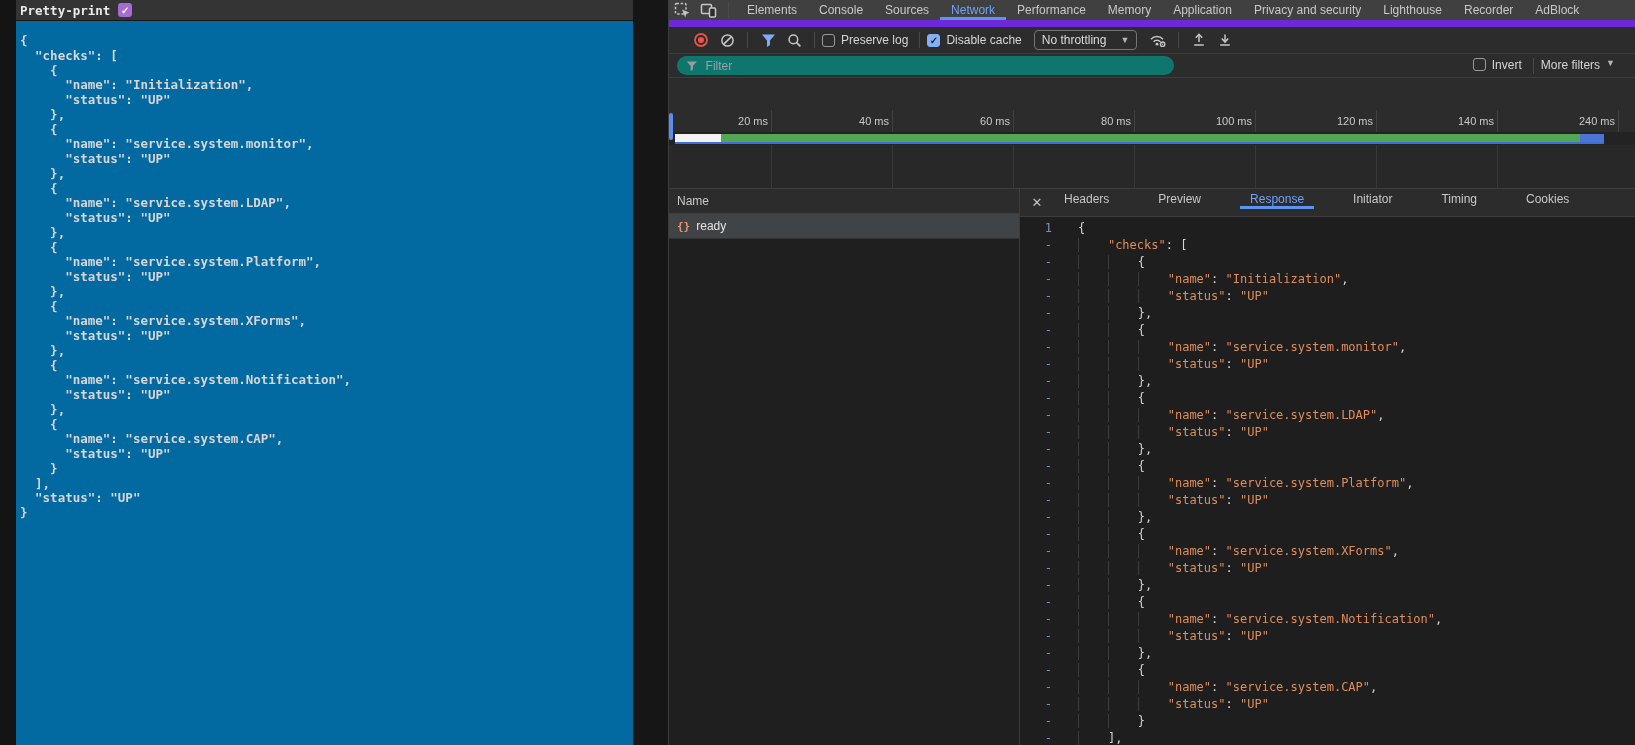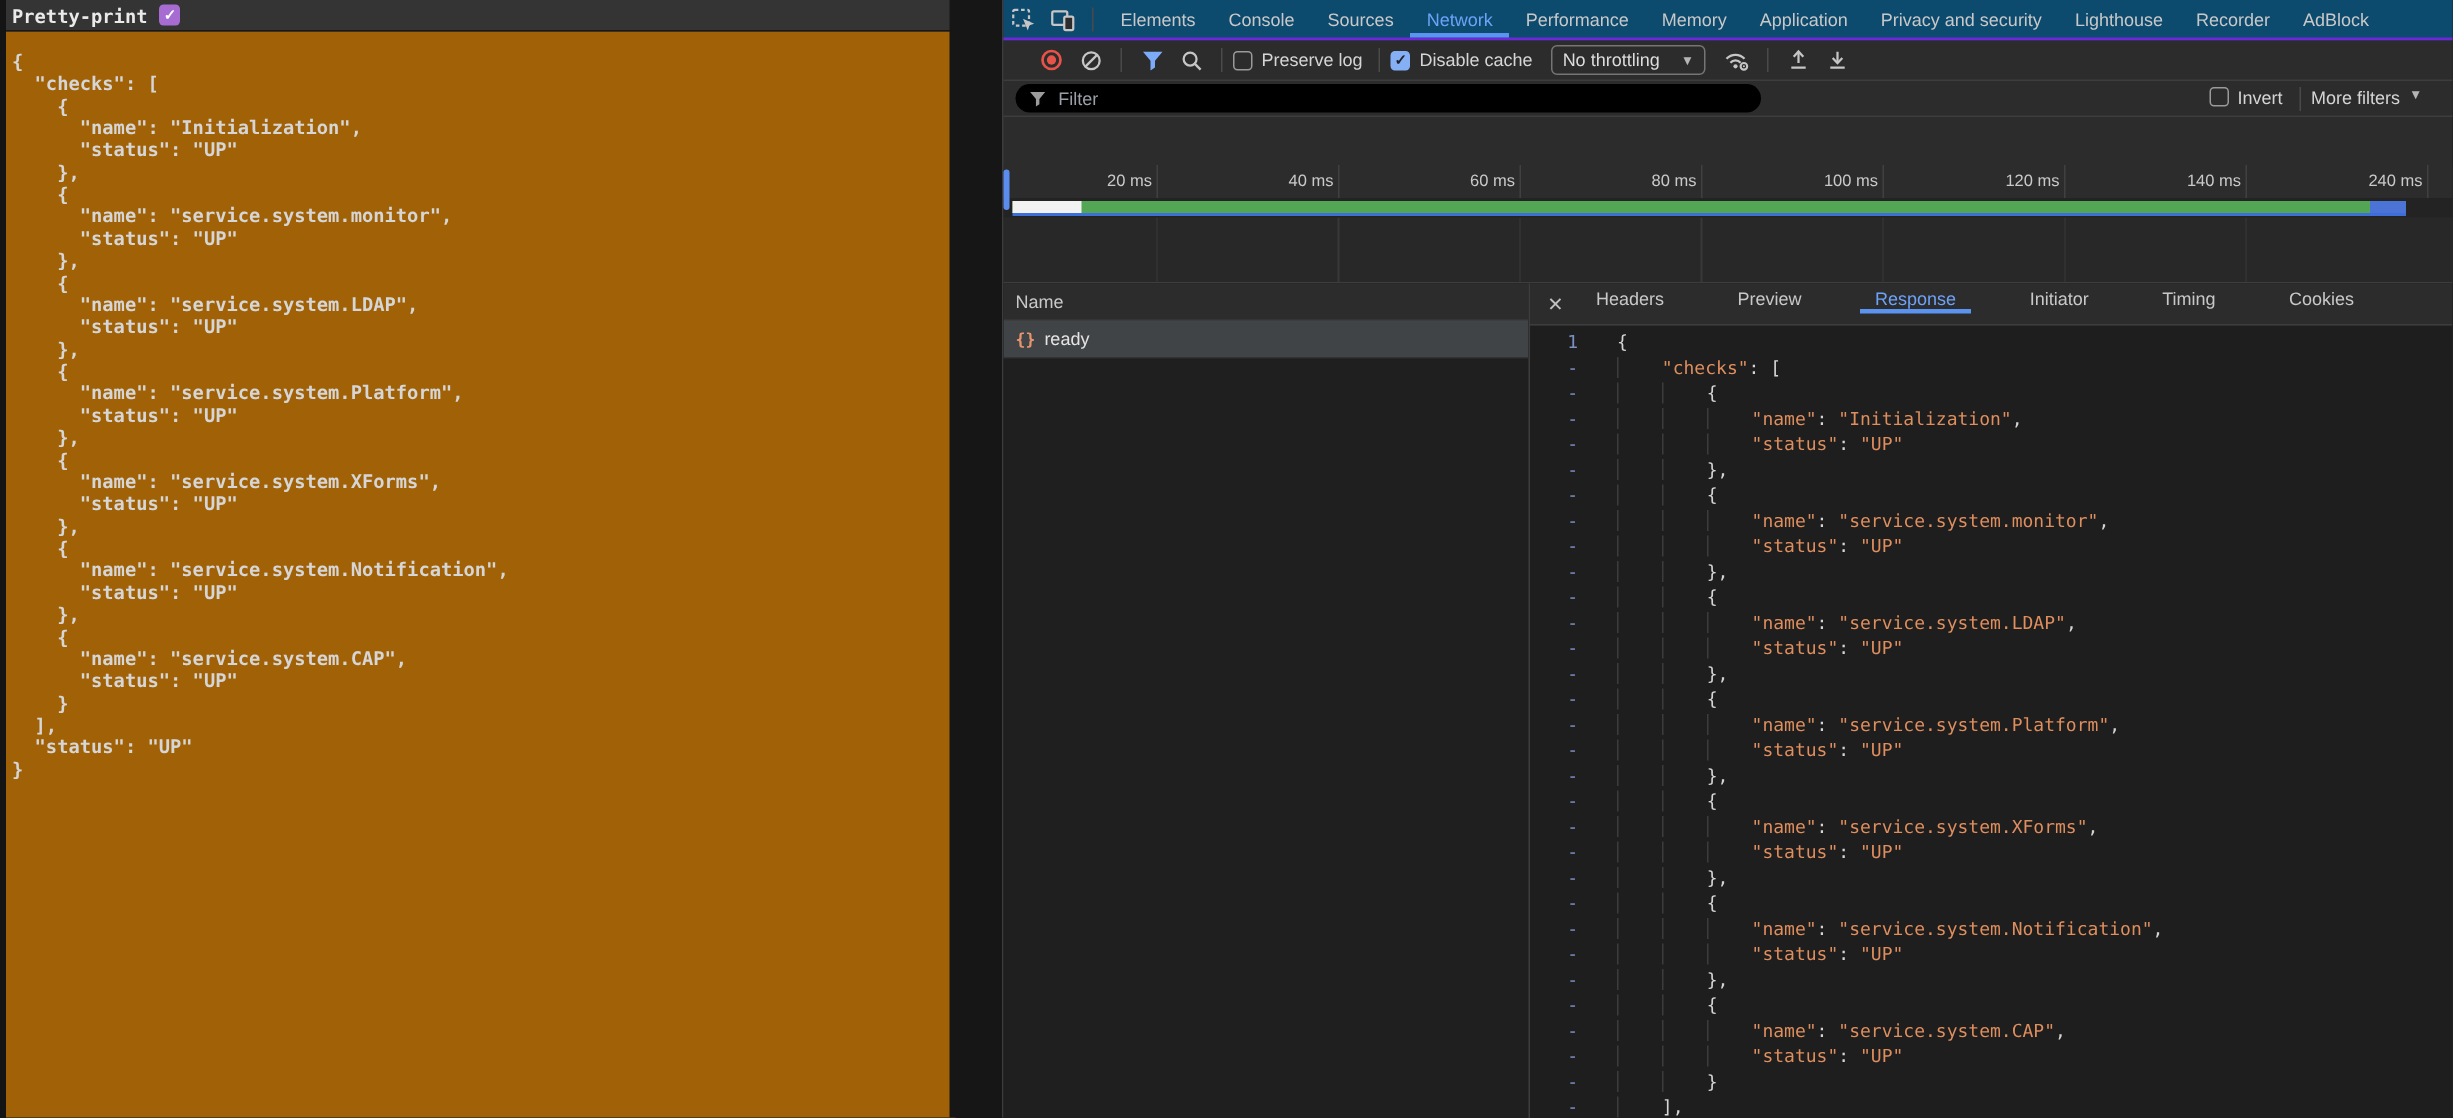--- a/index.html
+++ b/index.html
@@ -1,50 +1,50 @@
 <!DOCTYPE html>
 <html><head>
 <meta charset="utf-8">
 <style>
   html,body{margin:0;padding:0;background:#141414;width:1635px;height:745px;overflow:hidden;}
   *{box-sizing:border-box;}
   .root{position:absolute;top:0;left:0;width:1635px;height:745px;font-family:"Liberation Sans",sans-serif;font-size:12px;color:#d5d5d5;}
 
   
-  .page{position:absolute;left:4px;top:0;width:633px;height:745px;background:#a16207;}
+  .page{position:absolute;left:16px;top:0;width:633px;height:745px;background:#0369a1;}
   .pp-bar{height:21px;background:#343434;border-bottom:1px solid #181818;display:flex;align-items:center;padding:0 4px;}
   .pp-label{font-family:"DejaVu Sans Mono",monospace;font-weight:bold;font-size:12.5px;color:#eaeaea;}
   .pp-check{width:14px;height:14px;margin-left:8px;border-radius:3px;background:#a76cd1;color:#fff;font-size:10px;font-weight:bold;
             display:flex;align-items:center;justify-content:center;}
   .pp-json{padding:13px 0 0 4px;font-family:"DejaVu Sans Mono",monospace;font-size:12.5px;font-weight:bold;color:#d6d6d6;}
   .pp-json .pjline{white-space:pre;height:14.75px;line-height:14.75px;}
 
   .gap-strip{position:absolute;left:633px;top:0;width:35px;height:745px;background:#161616;}
 
   
   .devtools{position:absolute;left:668px;top:0;width:967px;height:745px;background:#2c2c2c;border-left:1px solid #3c3c3c;}
 
-  .dt-tabbar{height:27px;display:flex;align-items:stretch;border-bottom:2px solid #6d28d9;background:#0c4a6e;}
+  .dt-tabbar{height:27px;display:flex;align-items:stretch;border-bottom:7px solid #6d28d9;background:#404040;}
   .tb-icon{display:flex;align-items:center;justify-content:center;width:26px;color:#c6c6c6;}
   .dt-tabbar .tb-icon{margin-top:1px;}
   .sep{width:1px;height:16px;background:#4a4a4a;margin:auto 7px;}
   .dt-tabs{display:flex;align-items:stretch;}
   .dt-tab{padding:0 11px;display:flex;align-items:center;color:#c8c8c8;border-bottom:3px solid transparent;padding-top:3px;cursor:default;white-space:nowrap;}
   .dt-tab.active{color:#6ea2f8;border-bottom-color:#5b94f0;}
 
   .dt-toolbar{height:27px;display:flex;align-items:center;border-bottom:1px solid #3d3d3d;background:#2c2c2c;padding-left:19px;}
   .cb{width:13px;height:13px;border:1.5px solid #9a9a9a;border-radius:3px;margin-right:6px;flex:none;display:flex;align-items:center;justify-content:center;background:transparent;}
   .cb.checked{background:#85b0f5;border-color:#85b0f5;color:#20242a;font-size:10px;font-weight:bold;}
   .cb.checked::after{content:"✓";}
   .tb-label{color:#d5d5d5;margin-right:4px;white-space:nowrap;}
   .throttle{display:flex;align-items:center;gap:14px;border:1px solid #757575;border-radius:4px;padding:2px 7px;margin:0 8px;color:#dcdcdc;}
   .caret{font-size:9px;color:#b5b5b5;}
 
   .dt-filterbar{height:24px;display:flex;align-items:center;border-bottom:1px solid #3d3d3d;background:#2c2c2c;padding:0 8px;}
-  .flt-pill{width:497px;height:19px;background:#000000;border-radius:10px;display:flex;align-items:center;gap:6px;padding:0 9px;}
+  .flt-pill{width:497px;height:19px;background:#0f766e;border-radius:10px;display:flex;align-items:center;gap:6px;padding:0 9px;}
   .flt-input{background:transparent;border:none;outline:none;color:#e3e3e3;font-size:12px;width:100%;font-family:"Liberation Sans",sans-serif;}
   .flt-input::placeholder{color:#9aa0a6;}
   .flt-right{display:flex;align-items:flex-start;margin-left:auto;}
   .chips{display:flex;align-items:center;gap:8px;}
   .chip{padding:2px 9px;border:1px solid #6d6d6d;border-radius:9px;color:#e3e3e3;font-size:11.5px;white-space:nowrap;}
   .chip.active{background:#3c6bc2;border-color:#3c6bc2;color:#fff;font-weight:bold;}
 
   
   .dt-timeline{position:relative;height:79px;background:#2c2c2c;margin-top:32px;}
   .ruler{height:22px;display:flex;}

